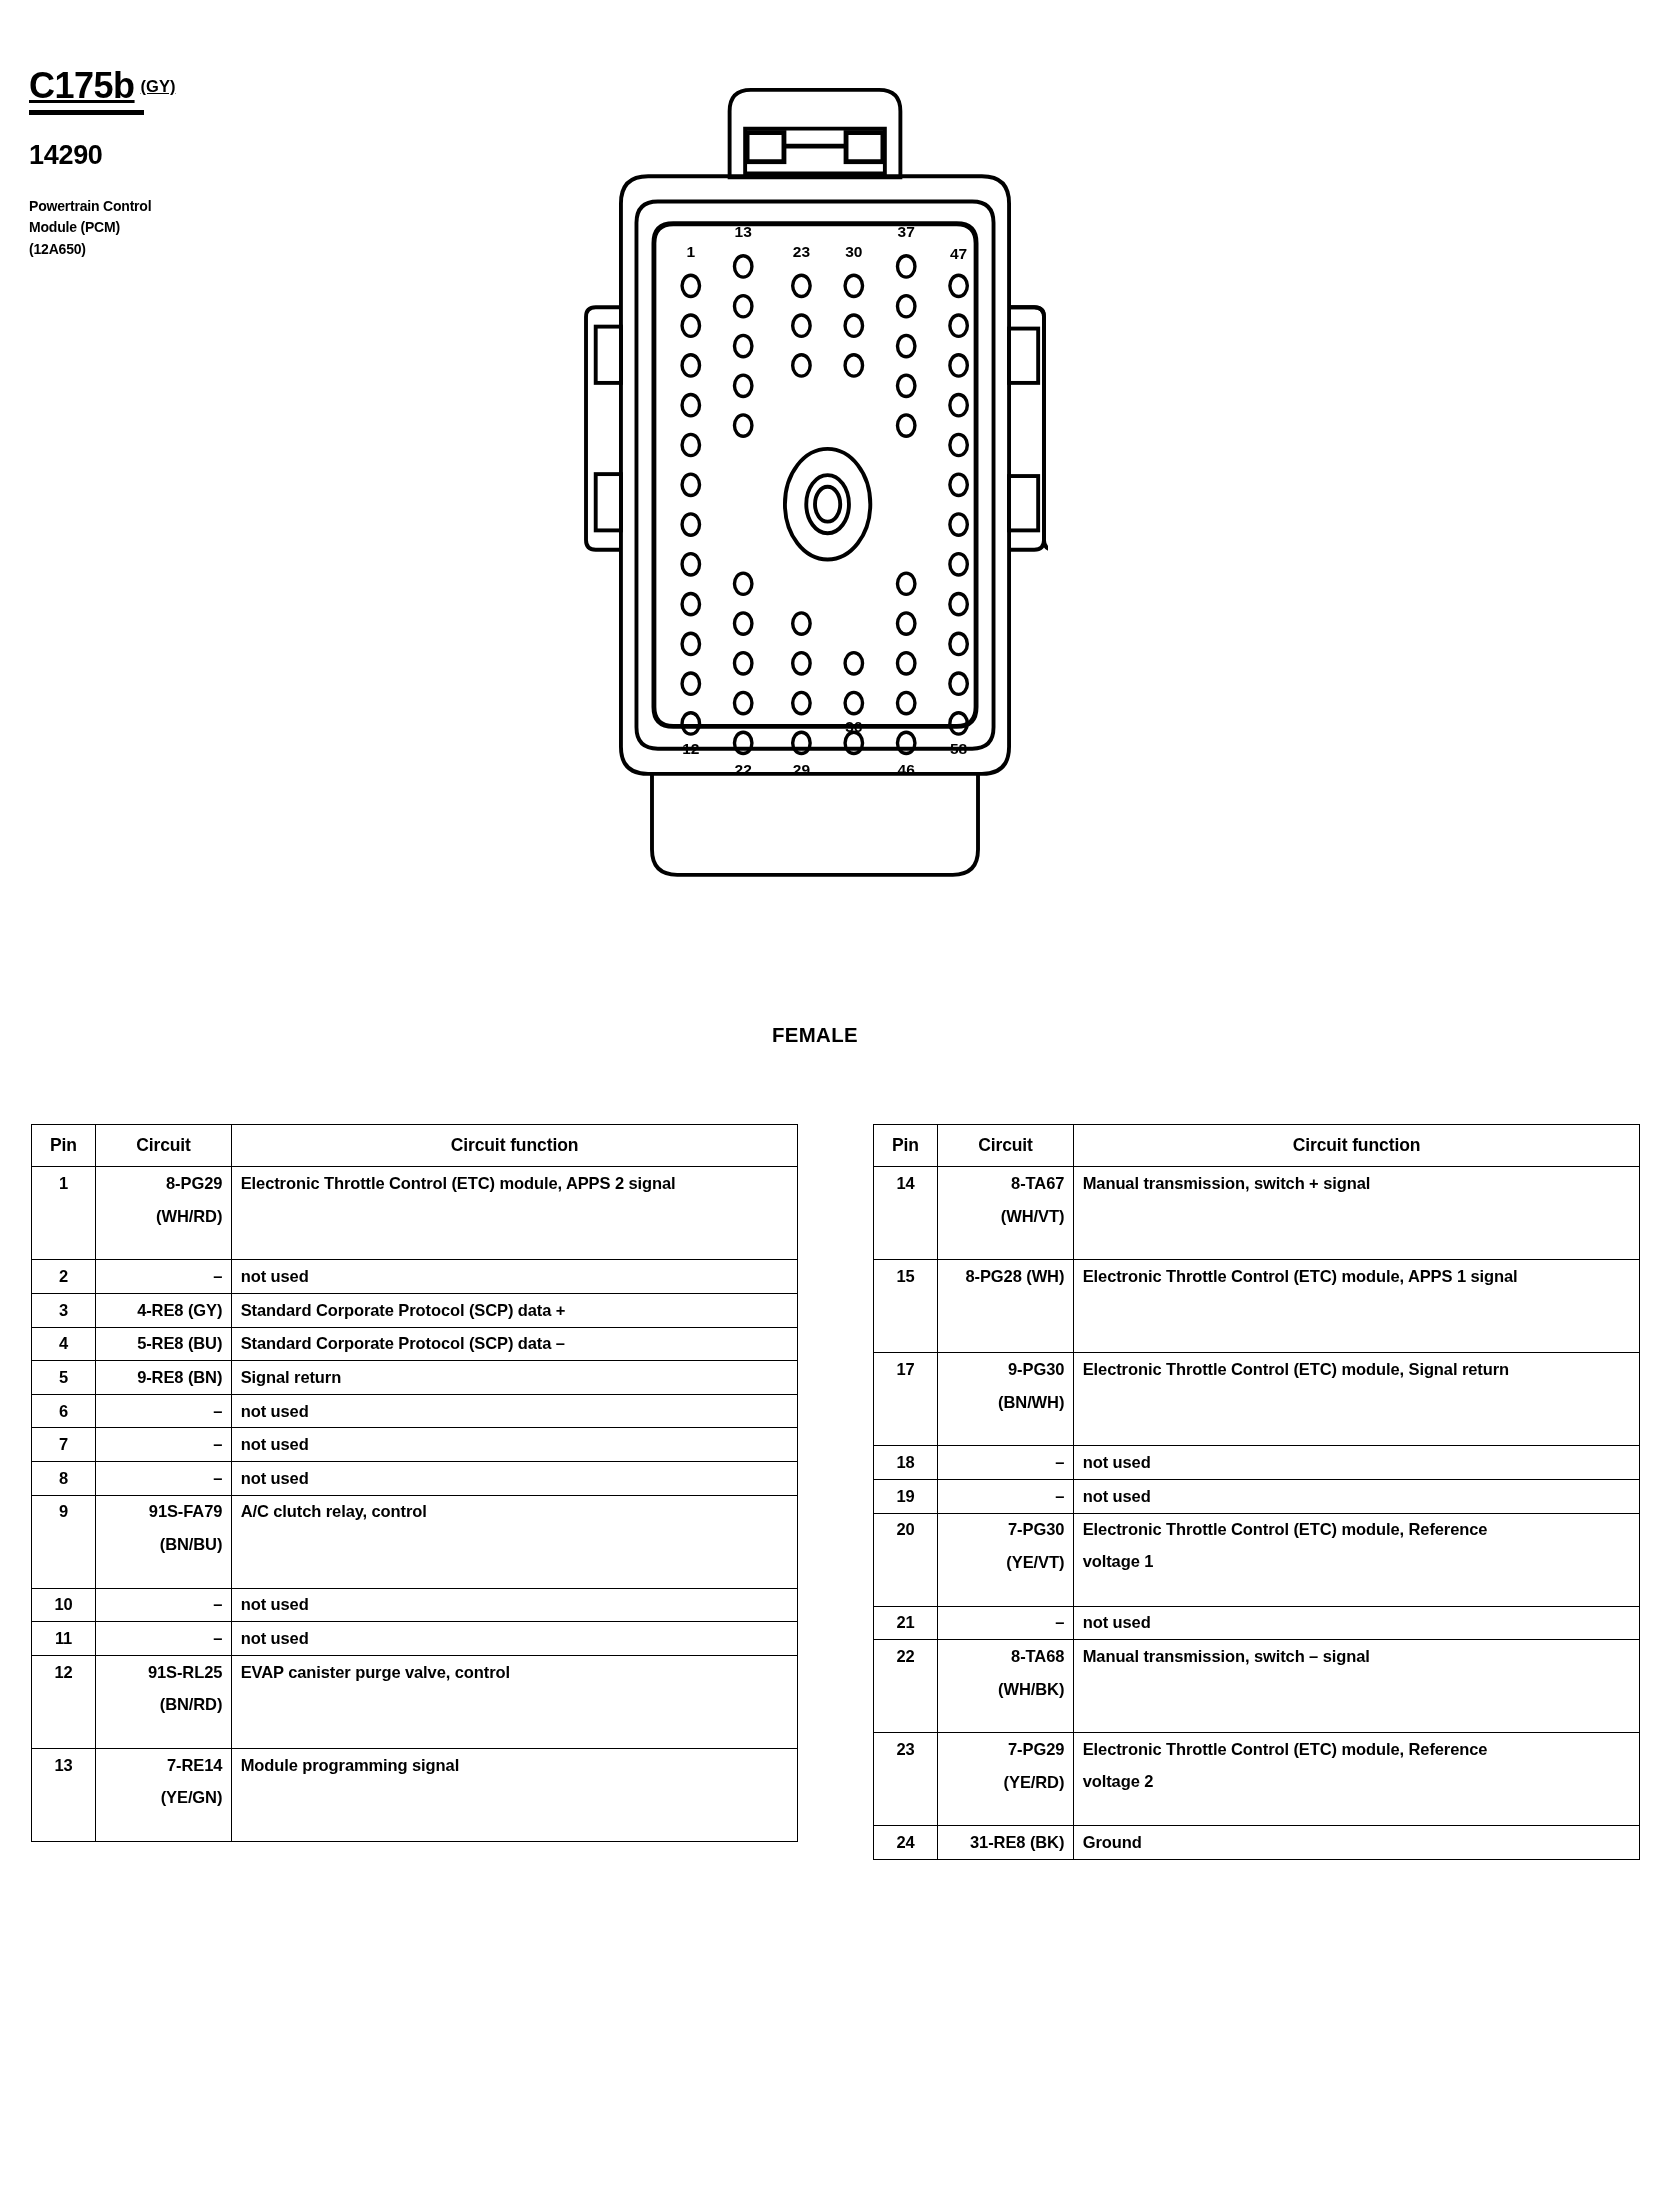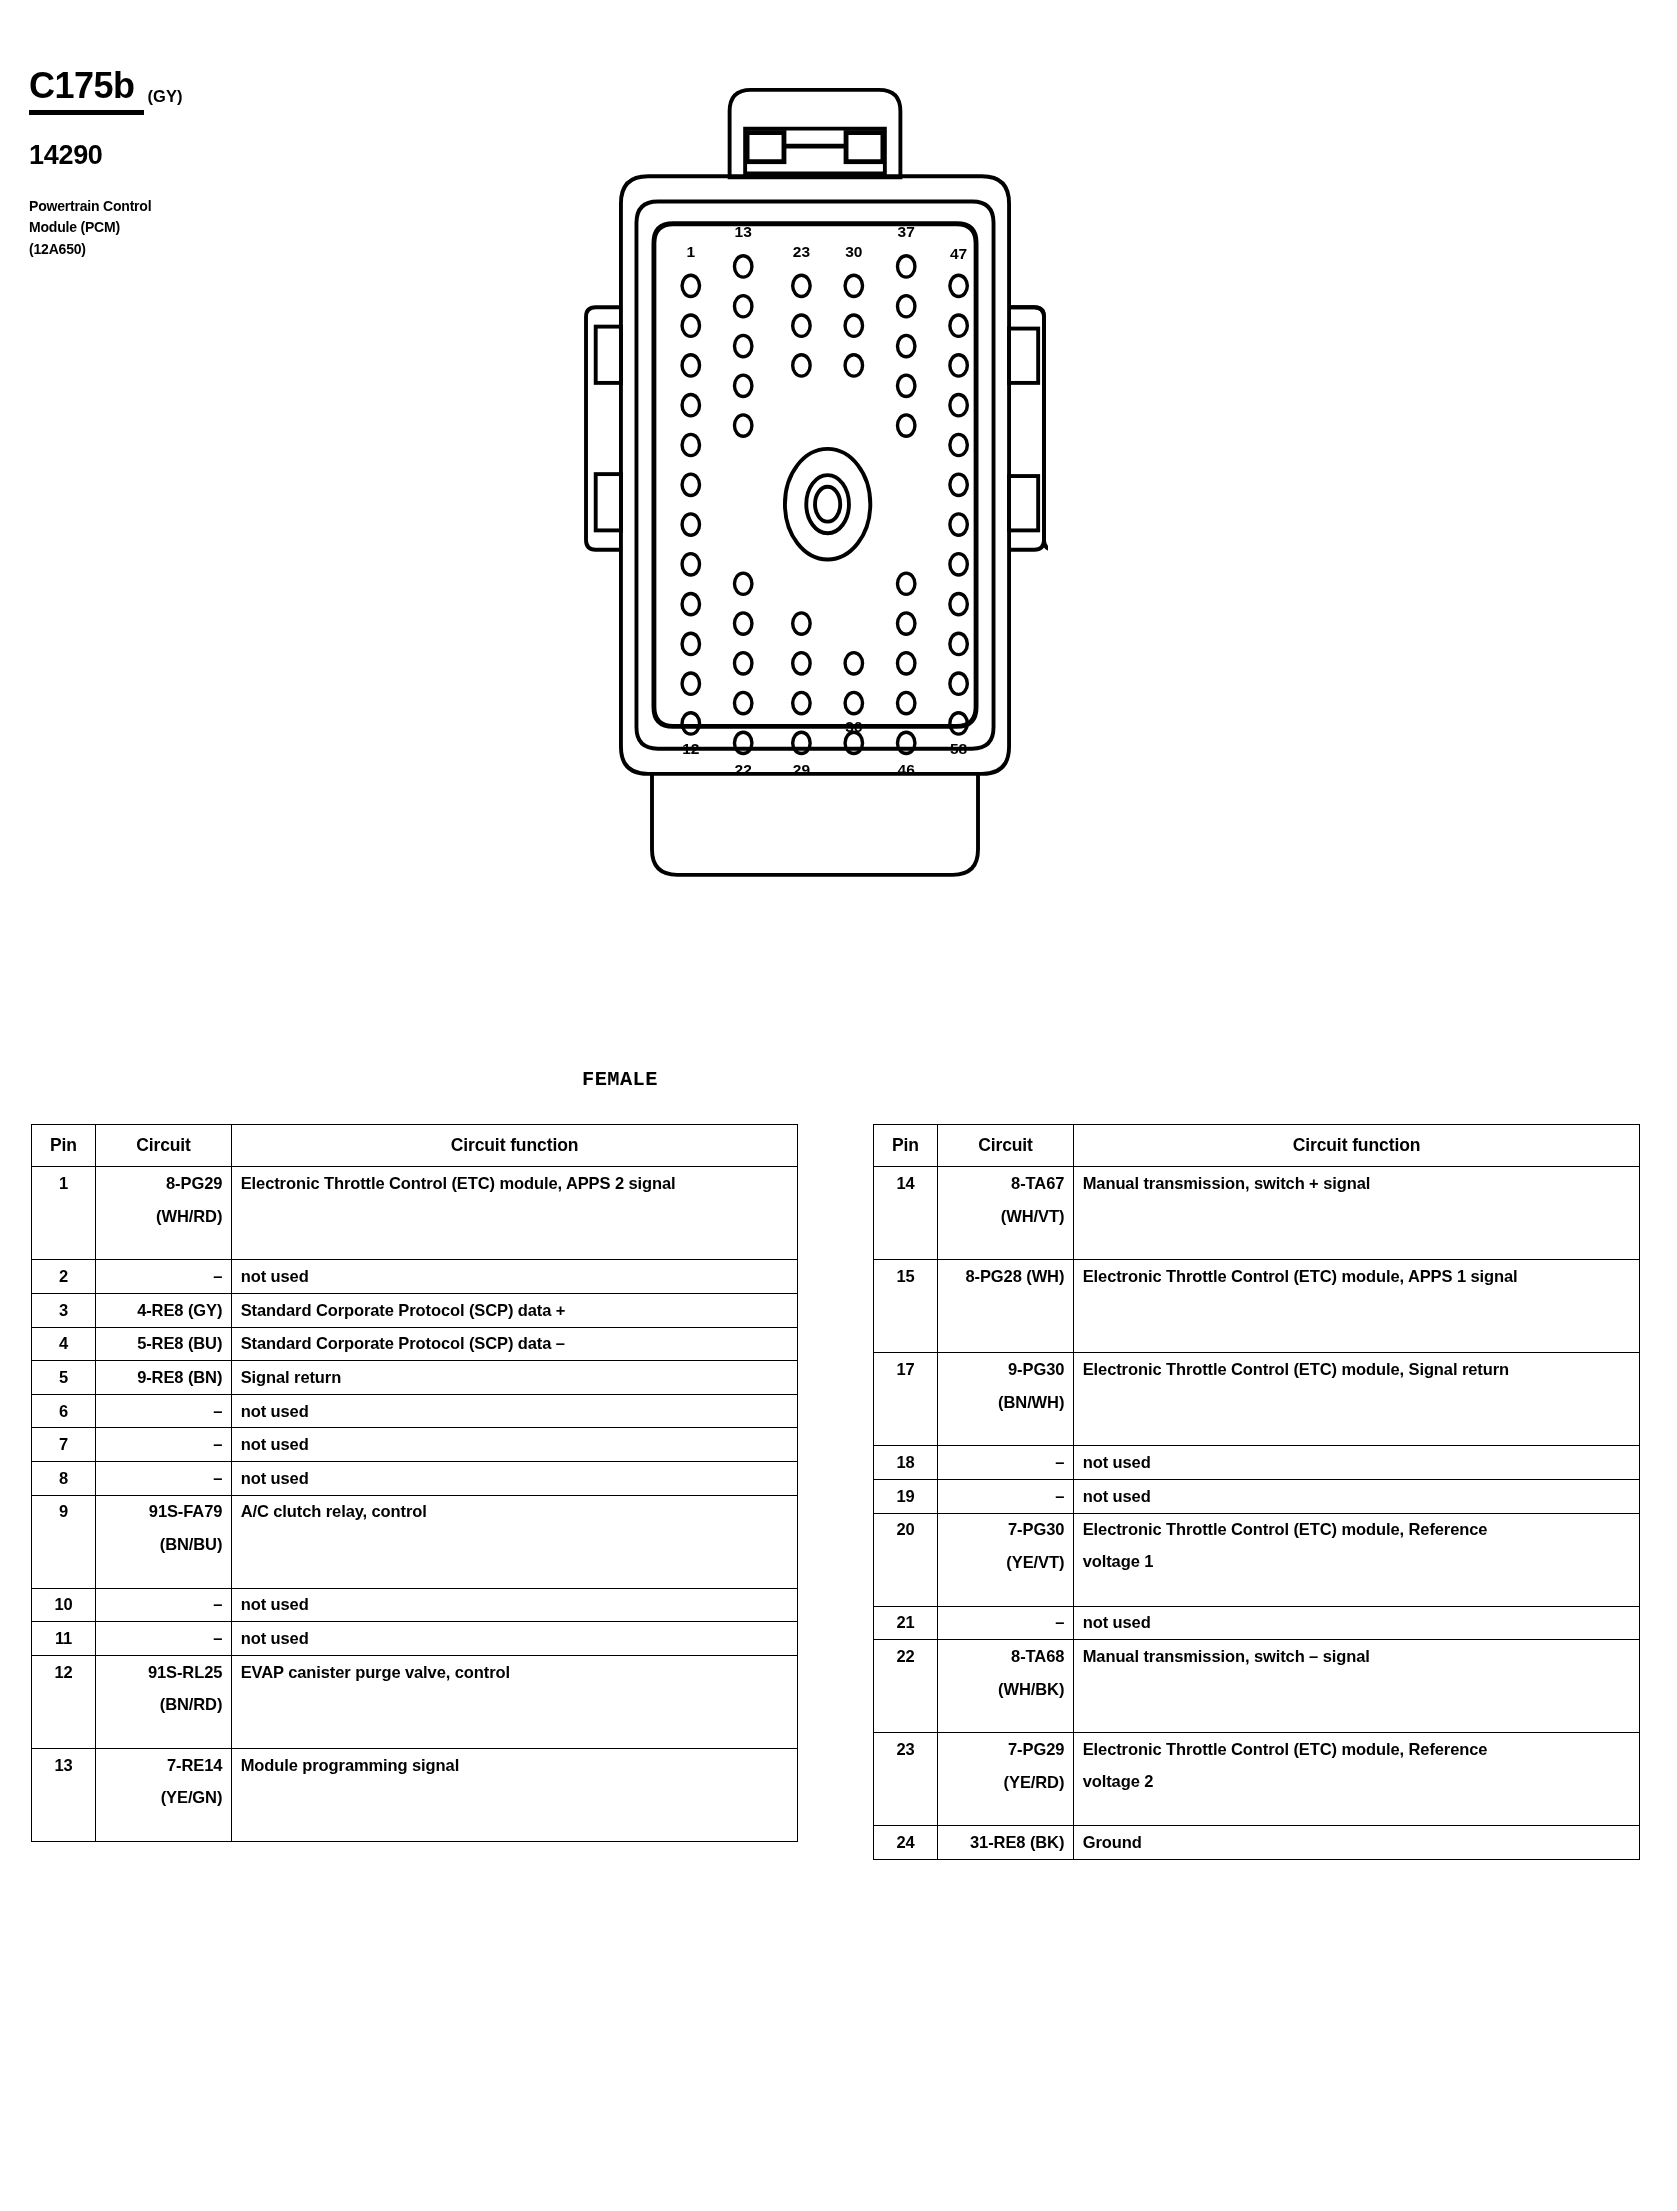--- a/index.html
+++ b/index.html
@@ -19,22 +19,23 @@
 
   
   .header-block {
     position: absolute;
     left: 29px;
     top: 68px;
     width: 291px;
   }
   .conn-id-row {
     display: flex;
-    align-items: flex-end;
-    gap: 13px;
+    align-items: center;
+    gap: 6px;
+    text-decoration: underline;
   }
   .conn-id {
     font-size: 36px;
     font-weight: bold;
     letter-spacing: -0.5px;
     line-height: 1;
   }
   .conn-color {
     font-size: 16.5px;
     font-weight: bold;
@@ -65,27 +66,26 @@
     position: absolute;
     left: 582px;
     top: 53px;
     width: 466px;
     height: 980px;
   }
   .connector-figure svg { display: block; }
   .female-label {
     position: absolute;
     left: 582px;
-    top: 1068px;
+    top: 1024px;
     width: 466px;
-    text-align: left;
+    text-align: center;
     font-size: 20.4px;
     font-weight: bold;
     letter-spacing: 0.4px;
-    font-family: Liberation Mono, monospace;
   }
 
   
   .pin-table {
     position: absolute;
     border-collapse: collapse;
     table-layout: fixed;
   }
   .pin-table.left  { left: 31px;  top: 1124px; width: 767px; }
   .pin-table.right { left: 873px; top: 1124px; width: 767px; }

